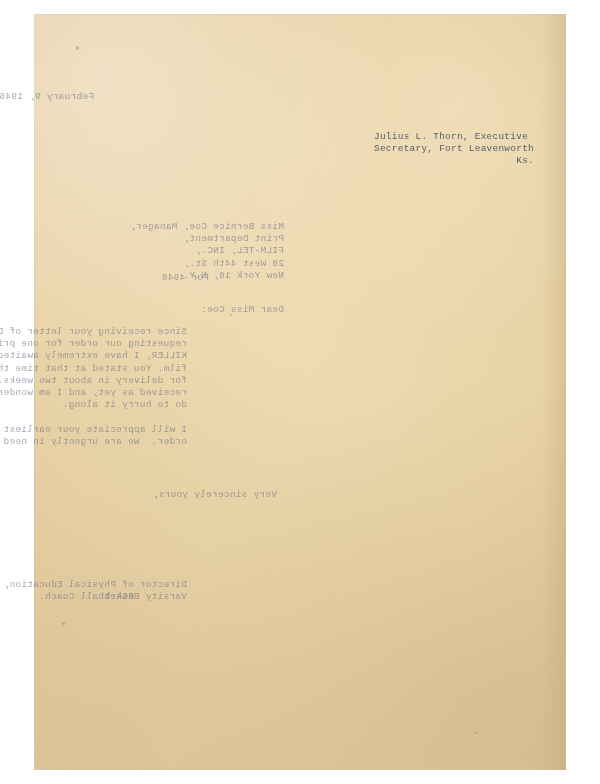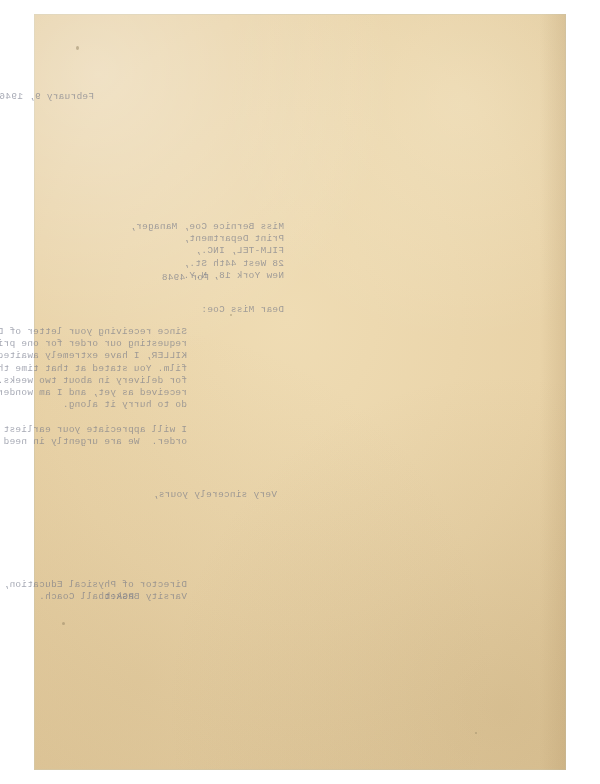--- a/index.html
+++ b/index.html
@@ -140,20 +140,23 @@
     opacity: 0.55;
   }
 </style>
 </head>
 <body>
 
 <div id="page">
 
   <div id="sheet">
 
+    <div class="typed recto" id="addressee">Julius L. Thorn, Executive
+Secretary, Fort Leavenworth
+                        Ks.</div>
 
     <div class="typed bleed" id="date-line">February 9, 1946.</div>
 
     <div class="typed bleed" id="ref-line">For 4948</div>
 
     <div class="typed bleed" id="company-block">Miss Bernice Coe, Manager,
 Print Department,
 FILM-TEL, INC.,
 28 West 44th St.,
 New York 18, N.Y.</div>

